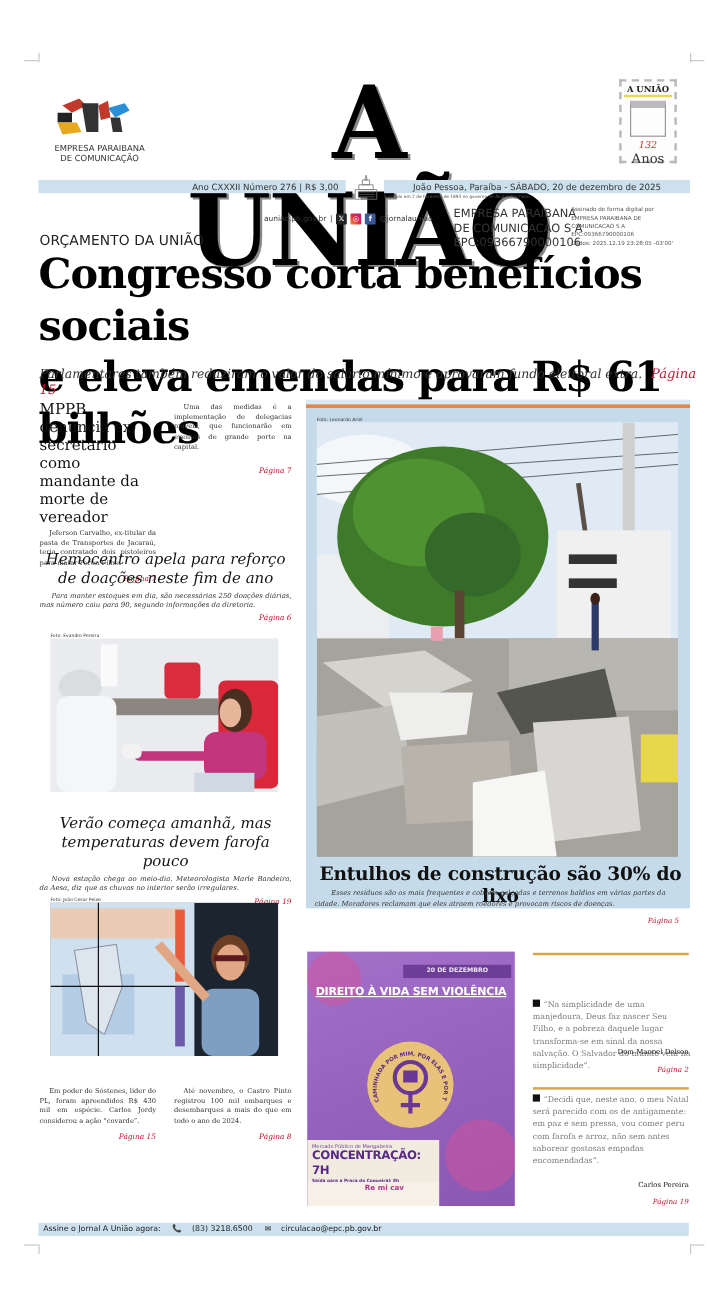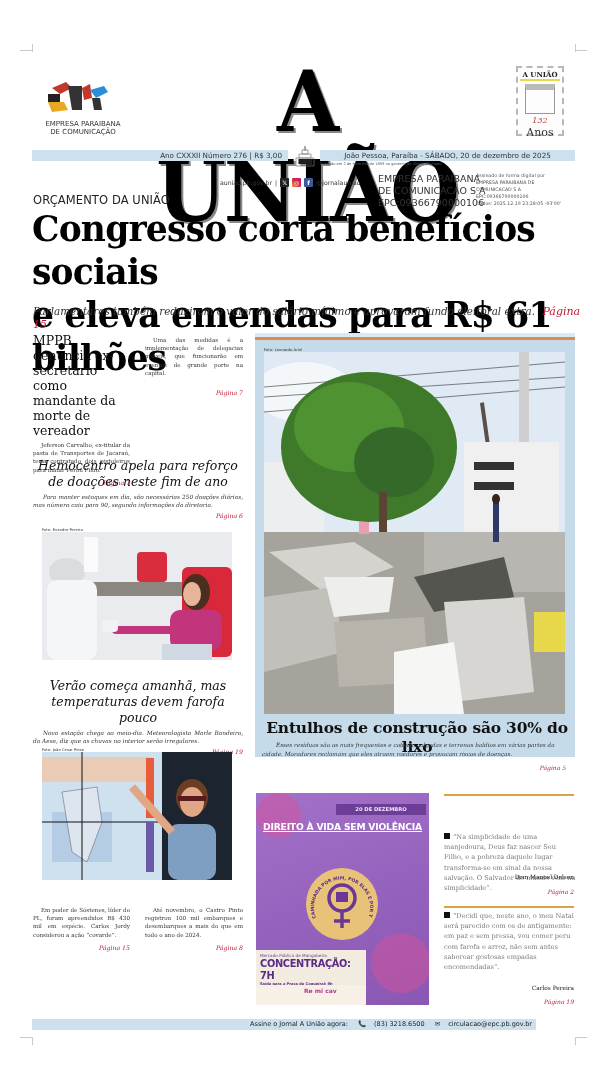--- a/index.html
+++ b/index.html
@@ -71,21 +71,21 @@
   .blob { position: absolute; border-radius: 50%; background: rgba(220, 80, 150, 0.45); }
 
   
   .quote-rule { left: 444px; width: 130px; height: 2px; background: #d8a446; }
   .quote { left: 444px; width: 132px; font-family: "DejaVu Serif", serif; font-size: 6.6px; line-height: 10.2px; color: #7a7a7a; }
   .quote-sq { display: inline-block; width: 6px; height: 6px; background: #111; margin-right: 3px; vertical-align: 0; }
   .quote-auth { left: 444px; width: 130px; font-family: "DejaVu Serif", serif; font-size: 5.8px; text-align: right; color: #111; }
   .quote-pg { left: 444px; width: 130px; font-size: 6px; text-align: right; }
 
   
-  .footer { left: 32px; top: 1019px; width: 504px; height: 11px; background: #cde0ee; font-family: "DejaVu Sans", sans-serif; font-size: 6.5px; line-height: 11px; color: #222; text-align: right; }
+  .footer { left: 32px; top: 1019px; width: 542px; height: 11px; background: #cde0ee; font-family: "DejaVu Sans", sans-serif; font-size: 6.5px; line-height: 11px; color: #222; text-align: left; }
   .footer span { margin: 0 4px; }
 </style>
 </head>
 <body>
 
 <div class="crop" style="left:20px;top:50px;width:12px;height:1px"></div>
 <div class="crop" style="left:32px;top:44px;width:1px;height:8px"></div>
 <div class="crop" style="left:575px;top:50px;width:12px;height:1px"></div>
 <div class="crop" style="left:575px;top:44px;width:1px;height:8px"></div>
 <div class="crop" style="left:20px;top:1037px;width:12px;height:1px"></div>

